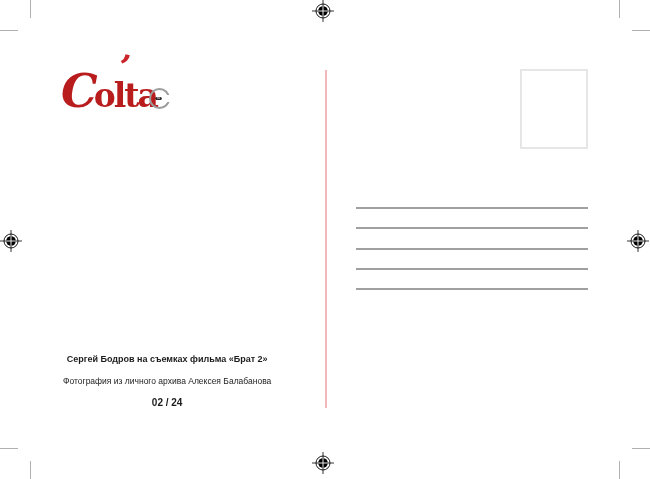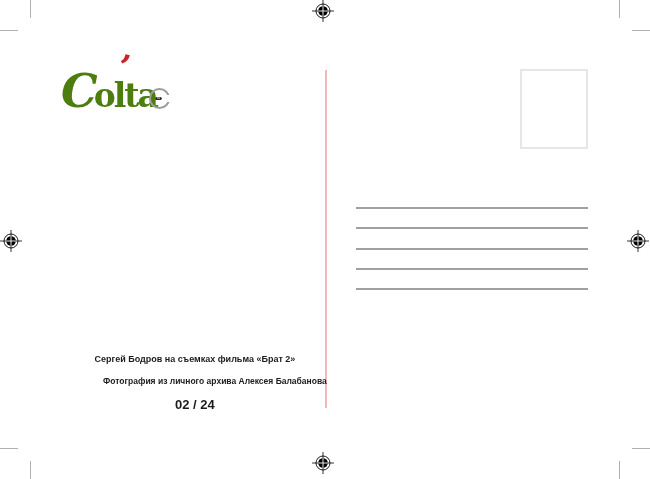--- a/index.html
+++ b/index.html
@@ -46,21 +46,21 @@
     top: 62px;
     width: 130px;
     height: 54px;
   }
   .logo-word {
     position: absolute;
     left: 0;
     bottom: 2px;
     font-family: "DejaVu Serif", serif;
     font-weight: bold;
-    color: #4d7c0f;
+    color: #b91c1c;
     line-height: 1;
     white-space: nowrap;
     letter-spacing: -2px;
   }
   .logo-initial {
     font-size: 46px;
     font-style: italic;
     letter-spacing: -4px;
   }
   .logo-rest {
@@ -164,28 +164,27 @@
   }
   .caption-title {
     font-size: 9px;
     font-weight: 700;
     line-height: 1;
     white-space: nowrap;
   }
   .caption-credit {
     margin-top: 13px;
     font-size: 8.5px;
-    font-weight: 700;
-    line-height: 1;
-    white-space: nowrap;
-    margin-left: 40px;
+    font-weight: 400;
+    line-height: 1;
+    white-space: nowrap;
   }
   .caption-page {
     margin-top: 12px;
-    font-size: 13px;
+    font-size: 10px;
     font-weight: 700;
     line-height: 1;
     white-space: nowrap;
   }
 </style>
 </head>
 <body>
 
 <div class="sheet">
 

